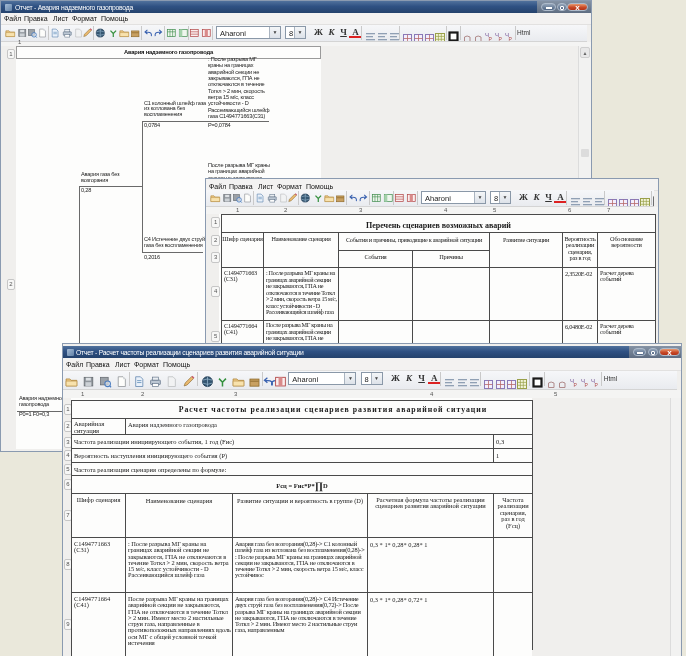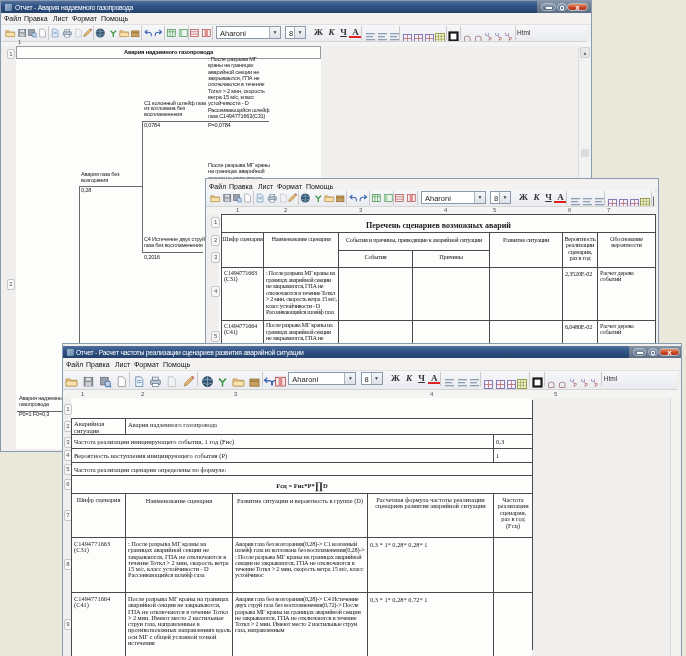--- a/index.html
+++ b/index.html
@@ -608,20 +608,21 @@
         <div style="position:absolute;left:7px;top:0;width:461px;bottom:0;background:#fdfdfc"></div>
         <div class="rowh" style="left:0px;top:60px;width:8px;height:11px">1</div>
         <div class="rowh" style="left:0px;top:77px;width:8px;height:11px">2</div>
         <div class="rowh" style="left:0px;top:92.5px;width:8px;height:11px">3</div>
         <div class="rowh" style="left:0px;top:106px;width:8px;height:11px">4</div>
         <div class="rowh" style="left:0px;top:119.5px;width:8px;height:11px">5</div>
         <div class="rowh" style="left:0px;top:135px;width:8px;height:11px">6</div>
         <div class="rowh" style="left:0px;top:166px;width:8px;height:11px">7</div>
         <div class="rowh" style="left:0px;top:215px;width:8px;height:11px">8</div>
         <div class="rowh" style="left:0px;top:275px;width:8px;height:11px">9</div>
+        <div class="cell" style="left:7px;top:56px;width:461px;height:18px;font-size:7.8px;font-weight:bold;text-align:center;padding:4px 0 0 62px;letter-spacing:1px;">Расчет частоты реализации сценариев развития аварийной ситуации</div>
         <div class="cell" style="left:7px;top:74px;width:54px;height:16px;font-size:6.5px;line-height:6.5px;padding:2px 2px 0 2px;">Аварийная ситуация</div>
         <div class="cell" style="left:61px;top:74px;width:407px;height:16px;font-size:6.5px;padding:2px 0 0 2px;">Авария надземного газопровода</div>
         <div class="cell" style="left:7px;top:90px;width:422px;height:14px;font-size:6.5px;padding:3px 0 0 2px;">Частота реализации инициирующего события, 1 год (Fис)</div>
         <div class="cell" style="left:429px;top:90px;width:39px;height:14px;font-size:6.5px;padding:3px 0 0 2px;">0,3</div>
         <div class="cell" style="left:7px;top:104px;width:422px;height:14px;font-size:6.5px;padding:3px 0 0 2px;">Вероятность наступления инициирующего события (Р)</div>
         <div class="cell" style="left:429px;top:104px;width:39px;height:14px;font-size:6.5px;padding:3px 0 0 2px;">1</div>
         <div class="cell" style="left:7px;top:118px;width:461px;height:13px;font-size:6.5px;padding:3px 0 0 2px;">Частота реализации сценария определены по формуле:</div>
         <div class="cell" style="left:7px;top:131px;width:461px;height:18px;font-size:6.5px;font-weight:bold;text-align:center;padding:4px 0 0 0;">Fсц = Fис*Р*<span style="font-size:10px;vertical-align:-1px">∏</span><span style="font-size:6.5px">D</span></div>
         <div class="cell" style="left:7px;top:149px;width:54px;height:44px;font-size:6.4px;line-height:6.4px;text-align:center;padding:3px 2px 0 2px;">Шифр сценария</div>
         <div class="cell" style="left:61px;top:149px;width:107px;height:44px;font-size:6.4px;text-align:center;padding:3px 2px 0 2px;">Наименование сценария</div>

